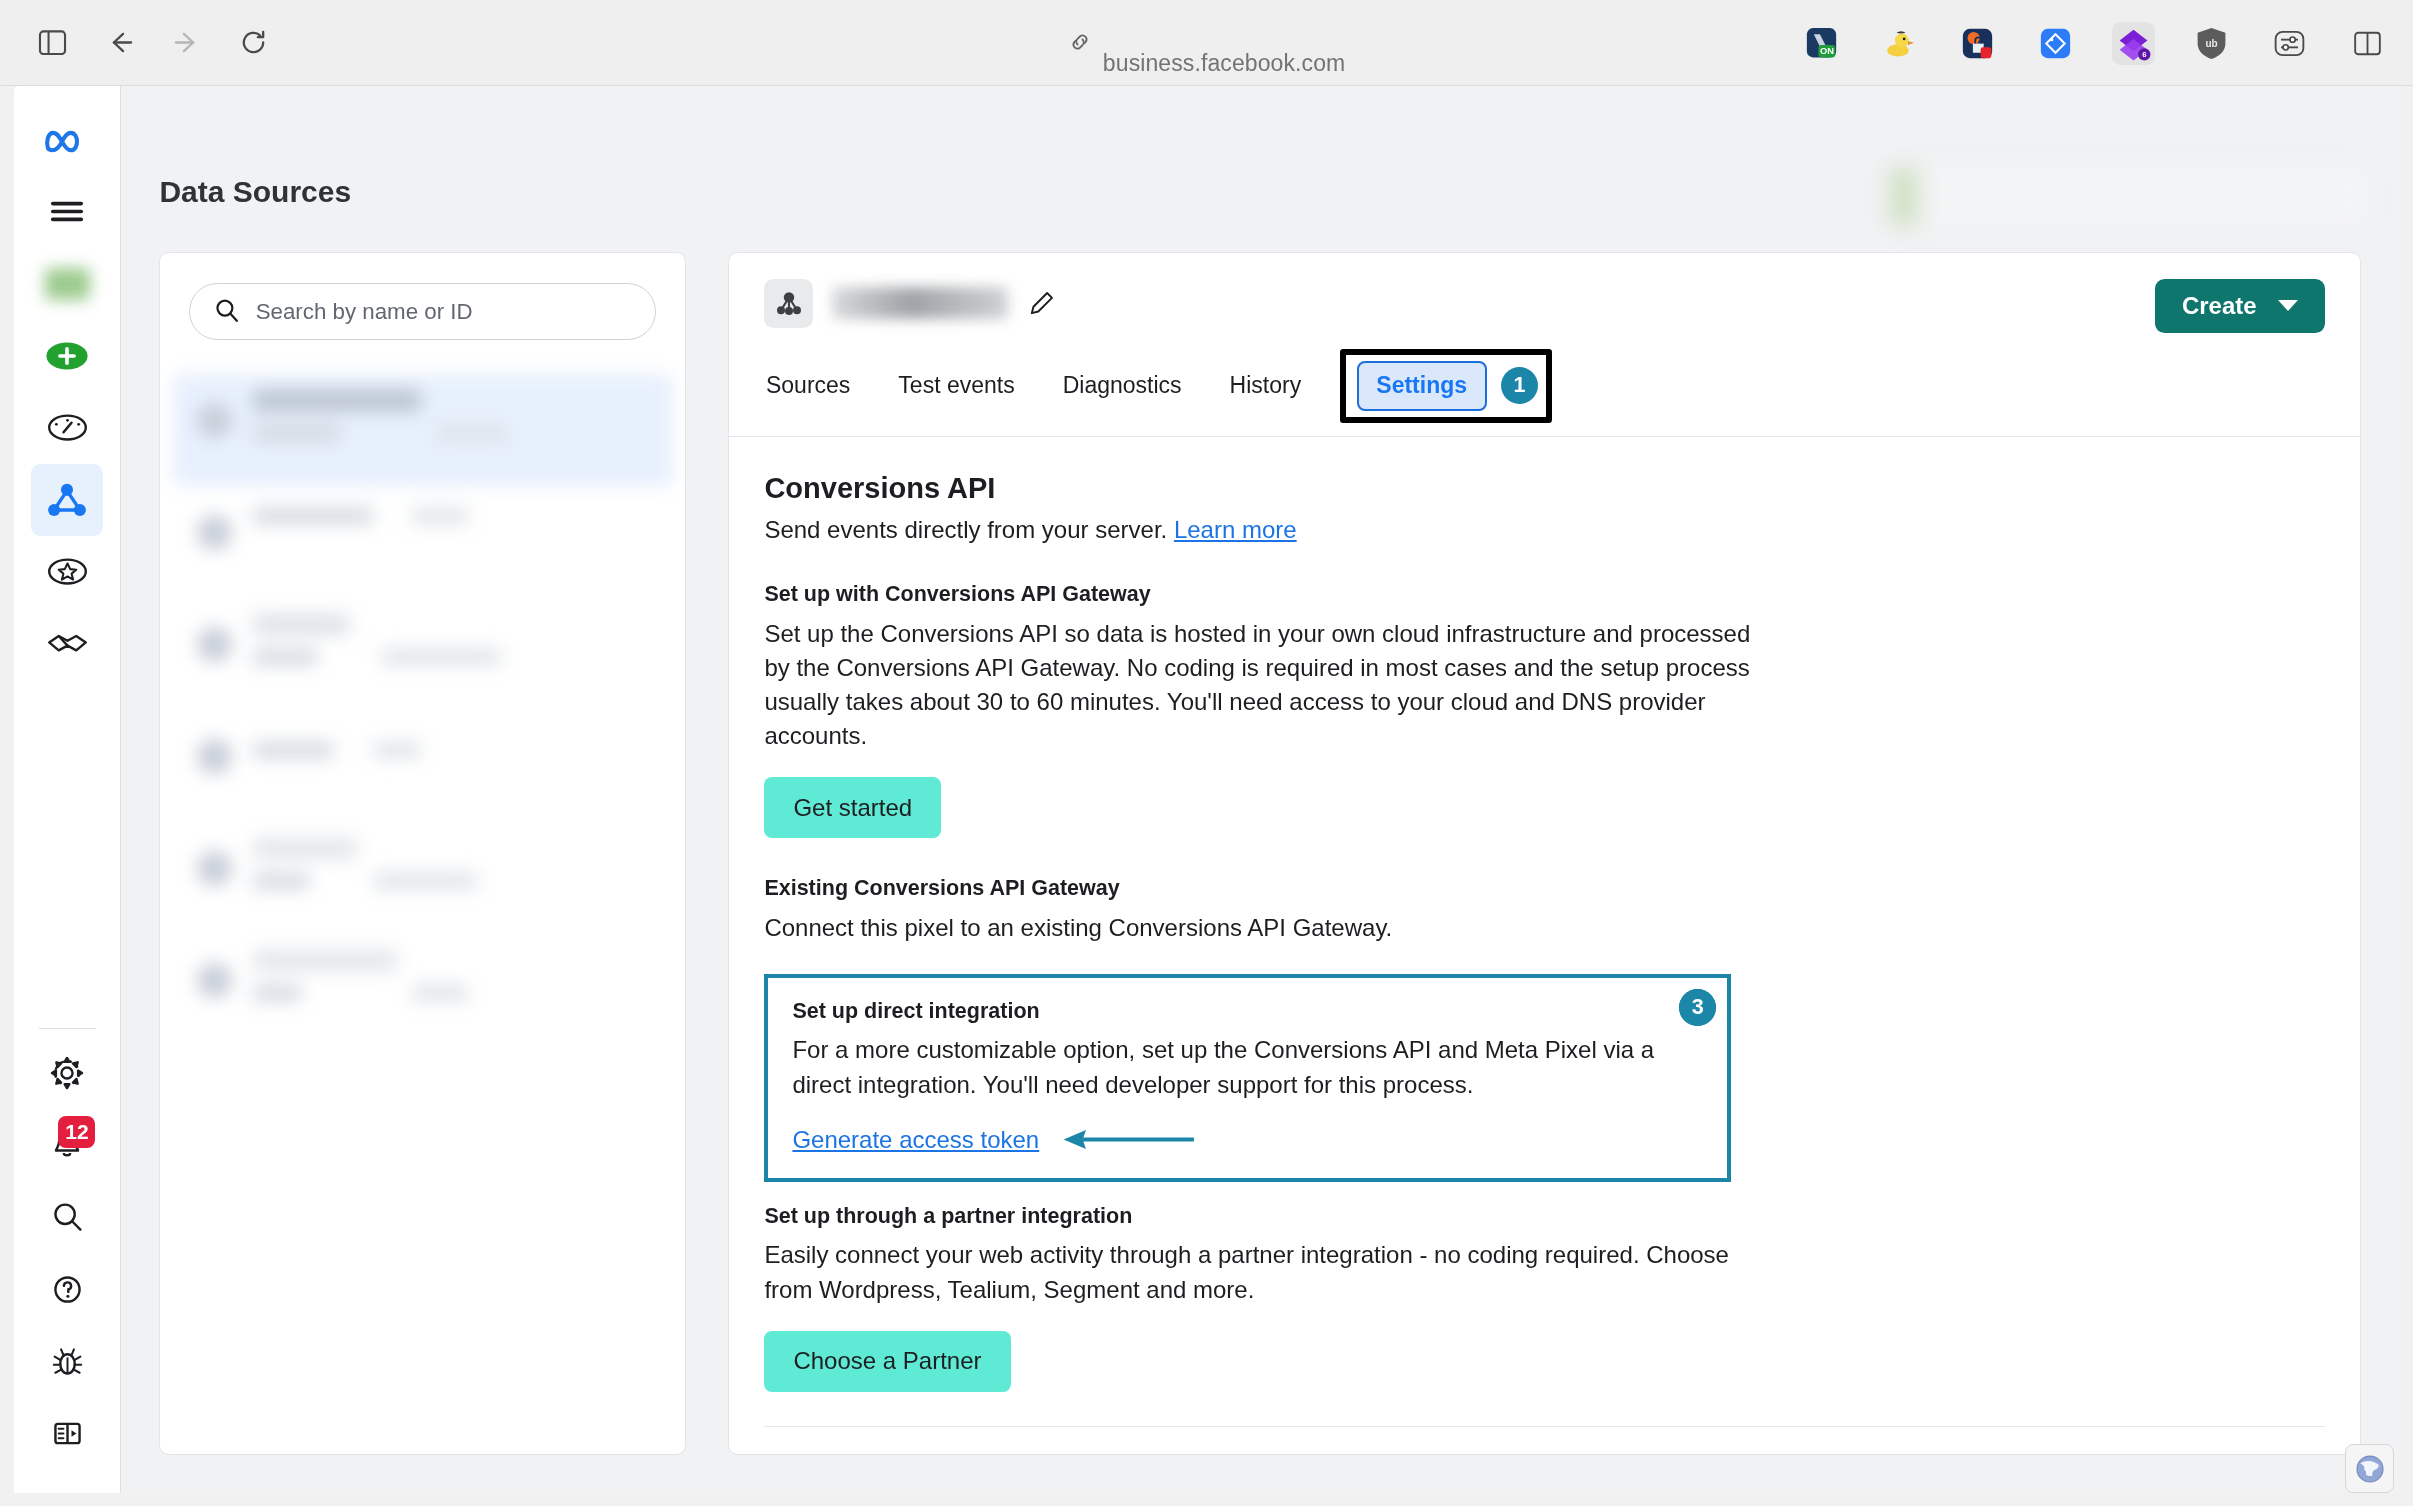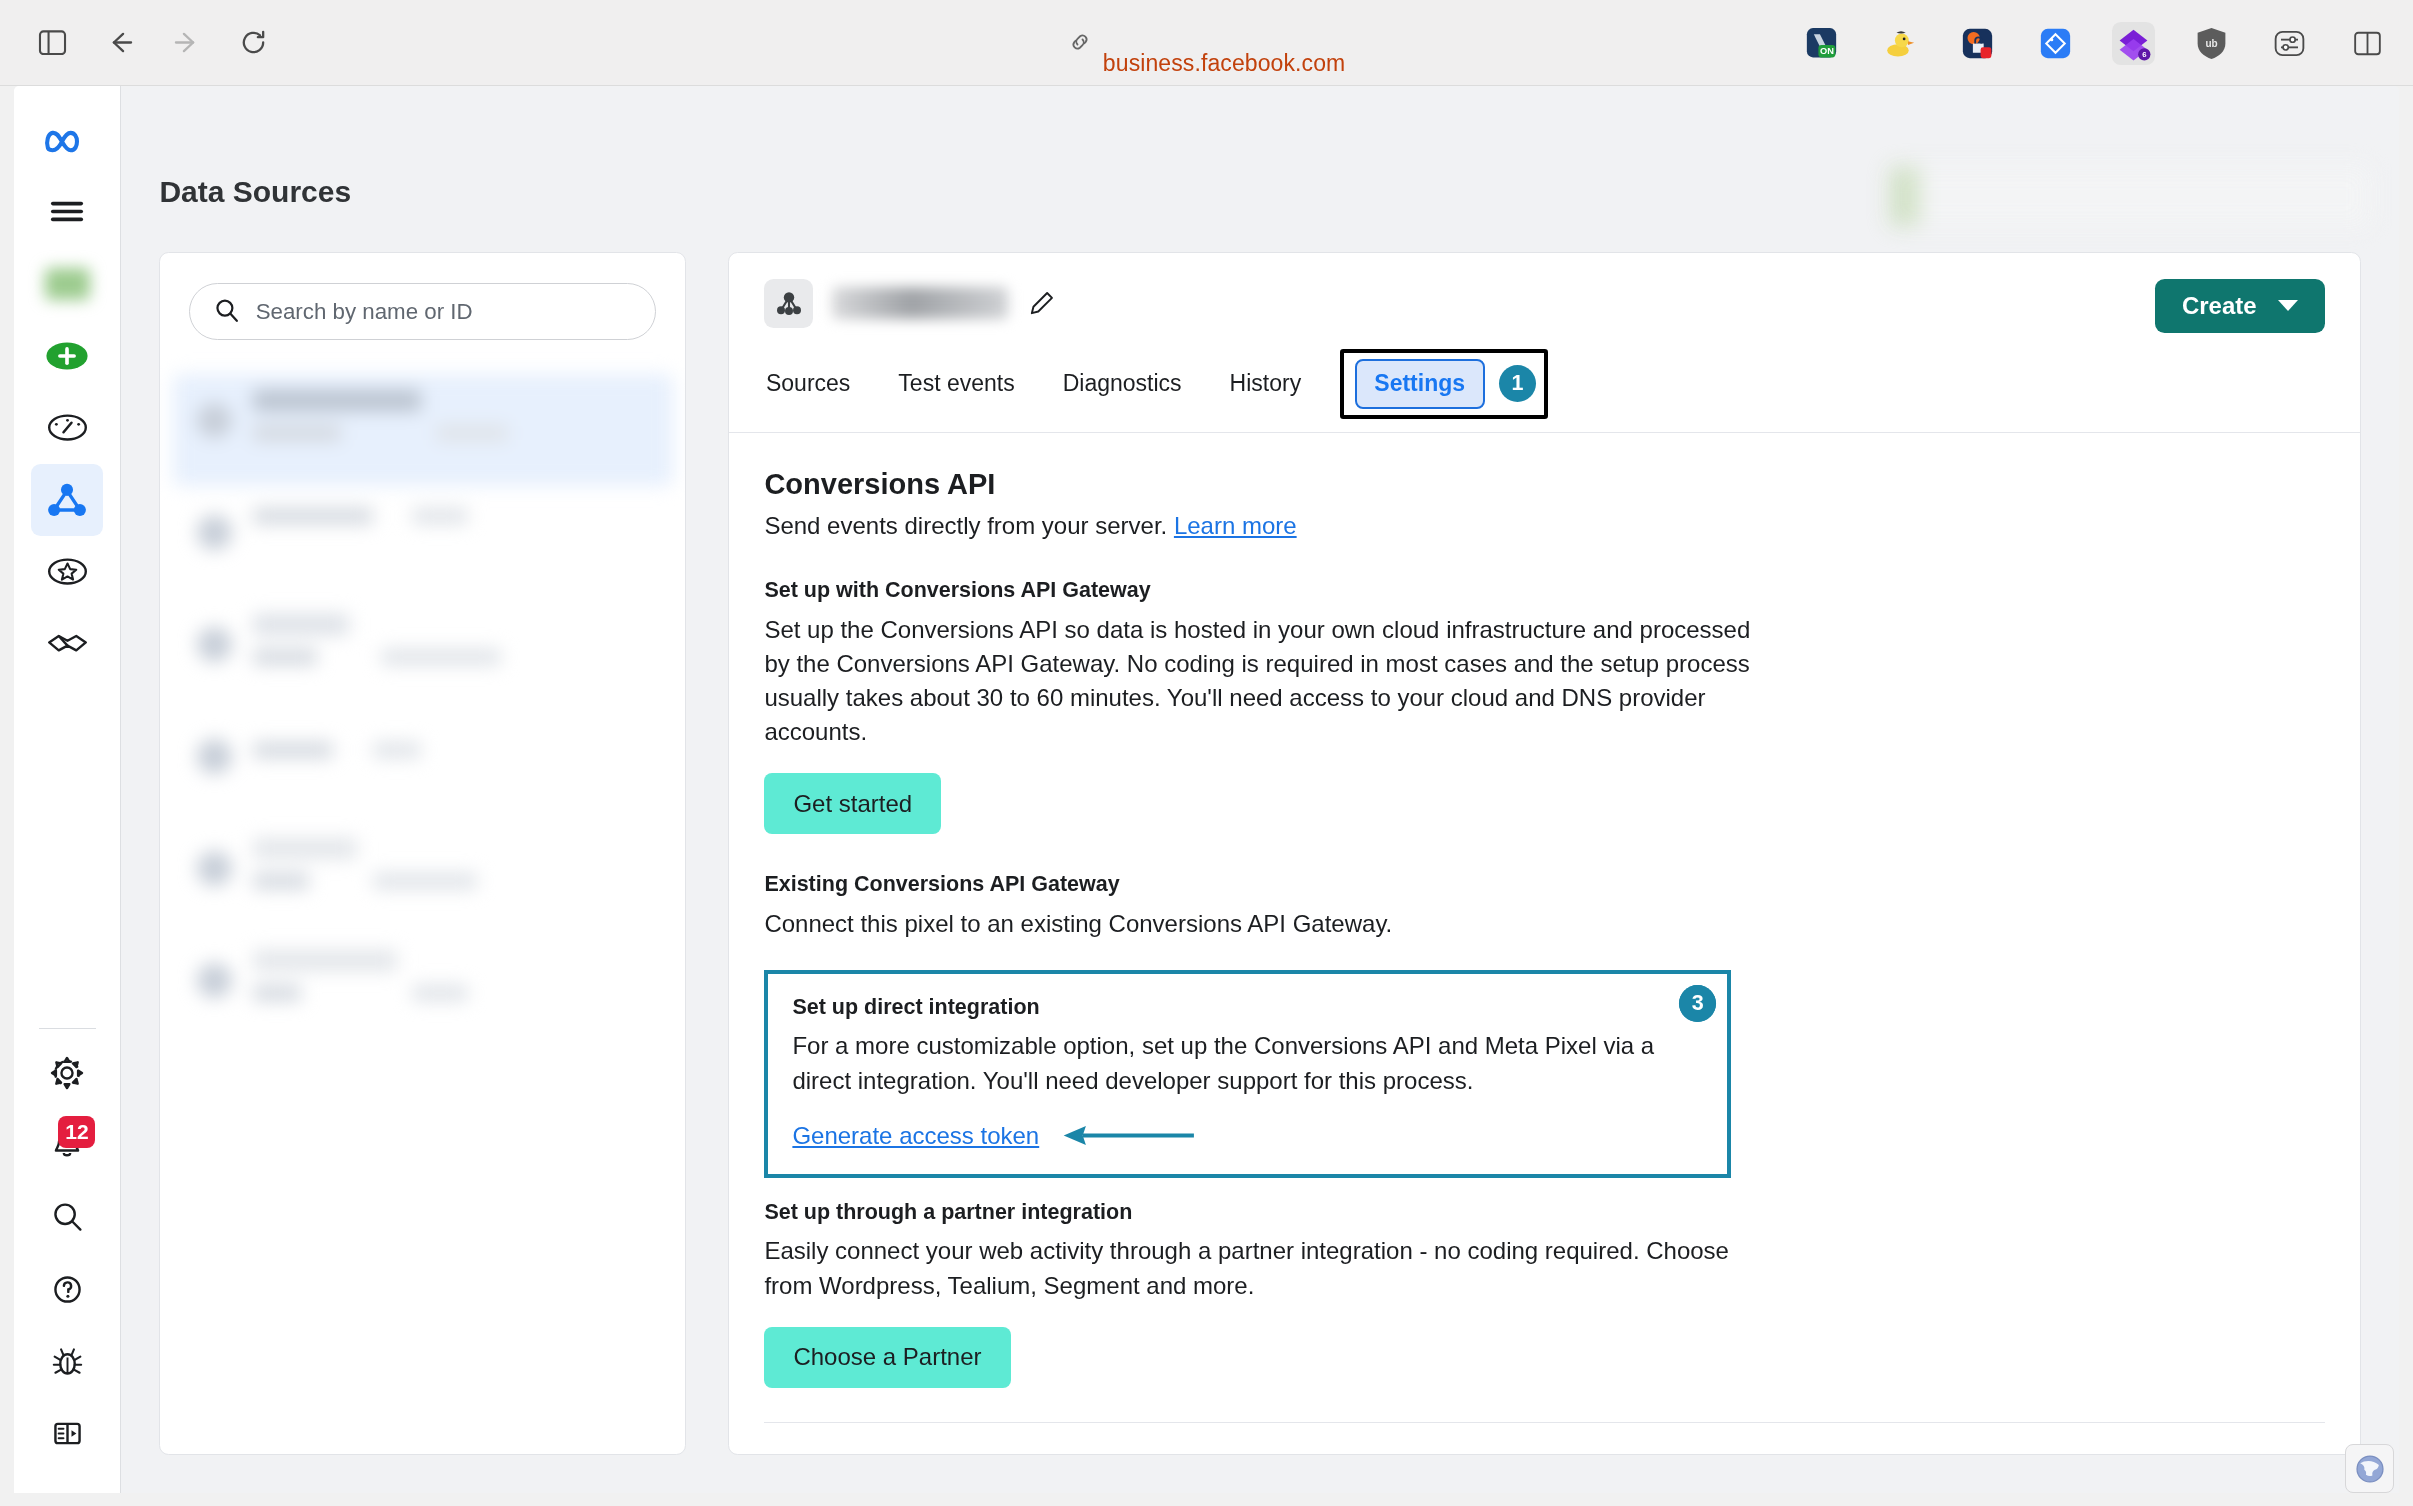--- a/index.html
+++ b/index.html
@@ -34,21 +34,21 @@
     display: flex; align-items: center; justify-content: center;
     pointer-events: none;
   }
   .url-box {
     display: flex; align-items: center; gap: 11.2px;
     pointer-events: auto;
     padding: 6.4px 21px;
     border-radius: 8px;
   }
   .url-text {
-    font-size: 23px; color: #c2410c; letter-spacing: 0.1px; margin-top: 40px;
+    font-size: 23px; color: #737373; letter-spacing: 0.1px; margin-top: 40px;
   }
   .tb-right {
     position: absolute; right: 24px; top: 0; height: 86px;
     display: flex; align-items: center; gap: 35px;
   }
   .ext {
     width: 43px; height: 43px; border-radius: 8.8px;
     display: flex; align-items: center; justify-content: center;
     position: relative;
   }
@@ -161,21 +161,21 @@
   .tabs {
     display: flex; align-items: center; gap: 0;
     margin-top: 21px; position: relative;
   }
   .tab {
     font-size: 23px; color: #1c1e21; padding: 11.2px 24px 24px;
   }
   .tab:first-child { padding-left: 1.6px; }
   .tab-settings-wrap {
     position: relative; display: flex; align-items: center;
-    border: 4px solid #000000; border-radius: 3.2px;
+    border: 6px solid #000000; border-radius: 3.2px;
     padding: 6.4px 8px 6.4px 11.2px; margin-left: 14.4px; margin-bottom: 12.8px; gap: 14.4px;
   }
   .tab-settings {
     font-size: 23px; font-weight: bold; color: #1877f2;
     background: #dbe7fb; border: 2.4px solid #1d6fdd; border-radius: 8px;
     padding: 9.6px 17.6px;
   }
   .anno-badge {
     width: 37px; height: 37px; border-radius: 50%;
     background: #1b86a8; color: #fff;

